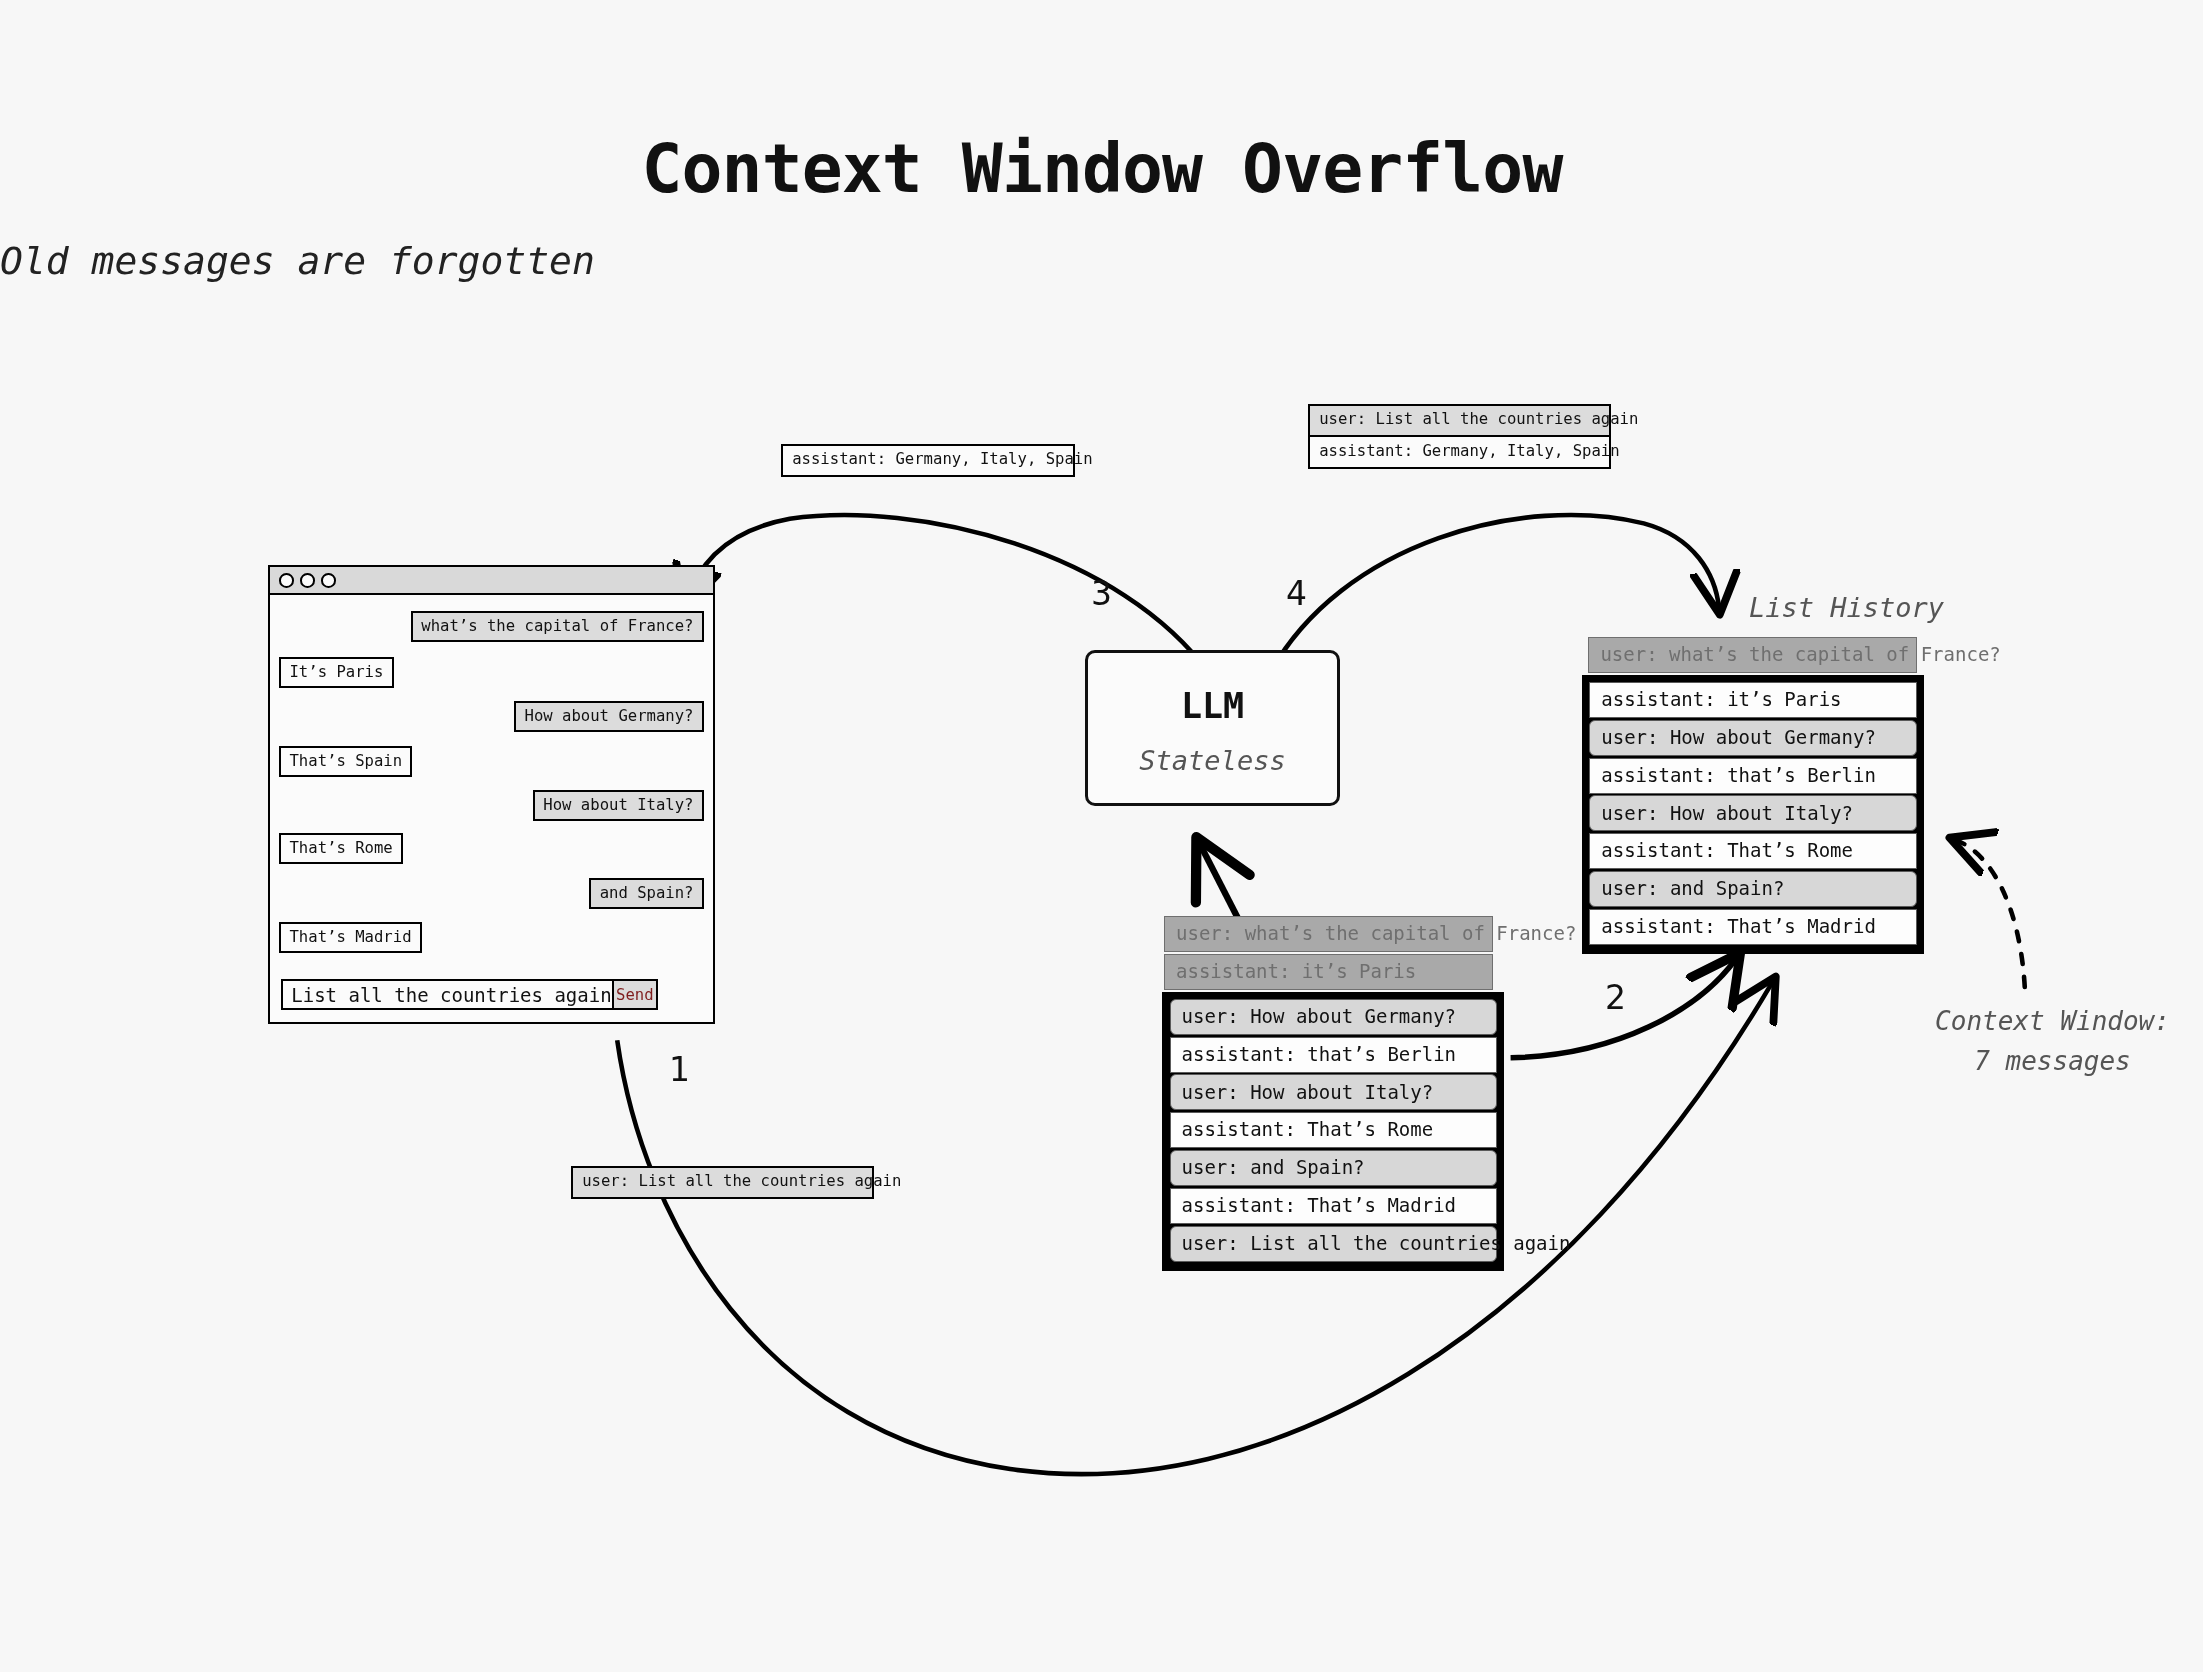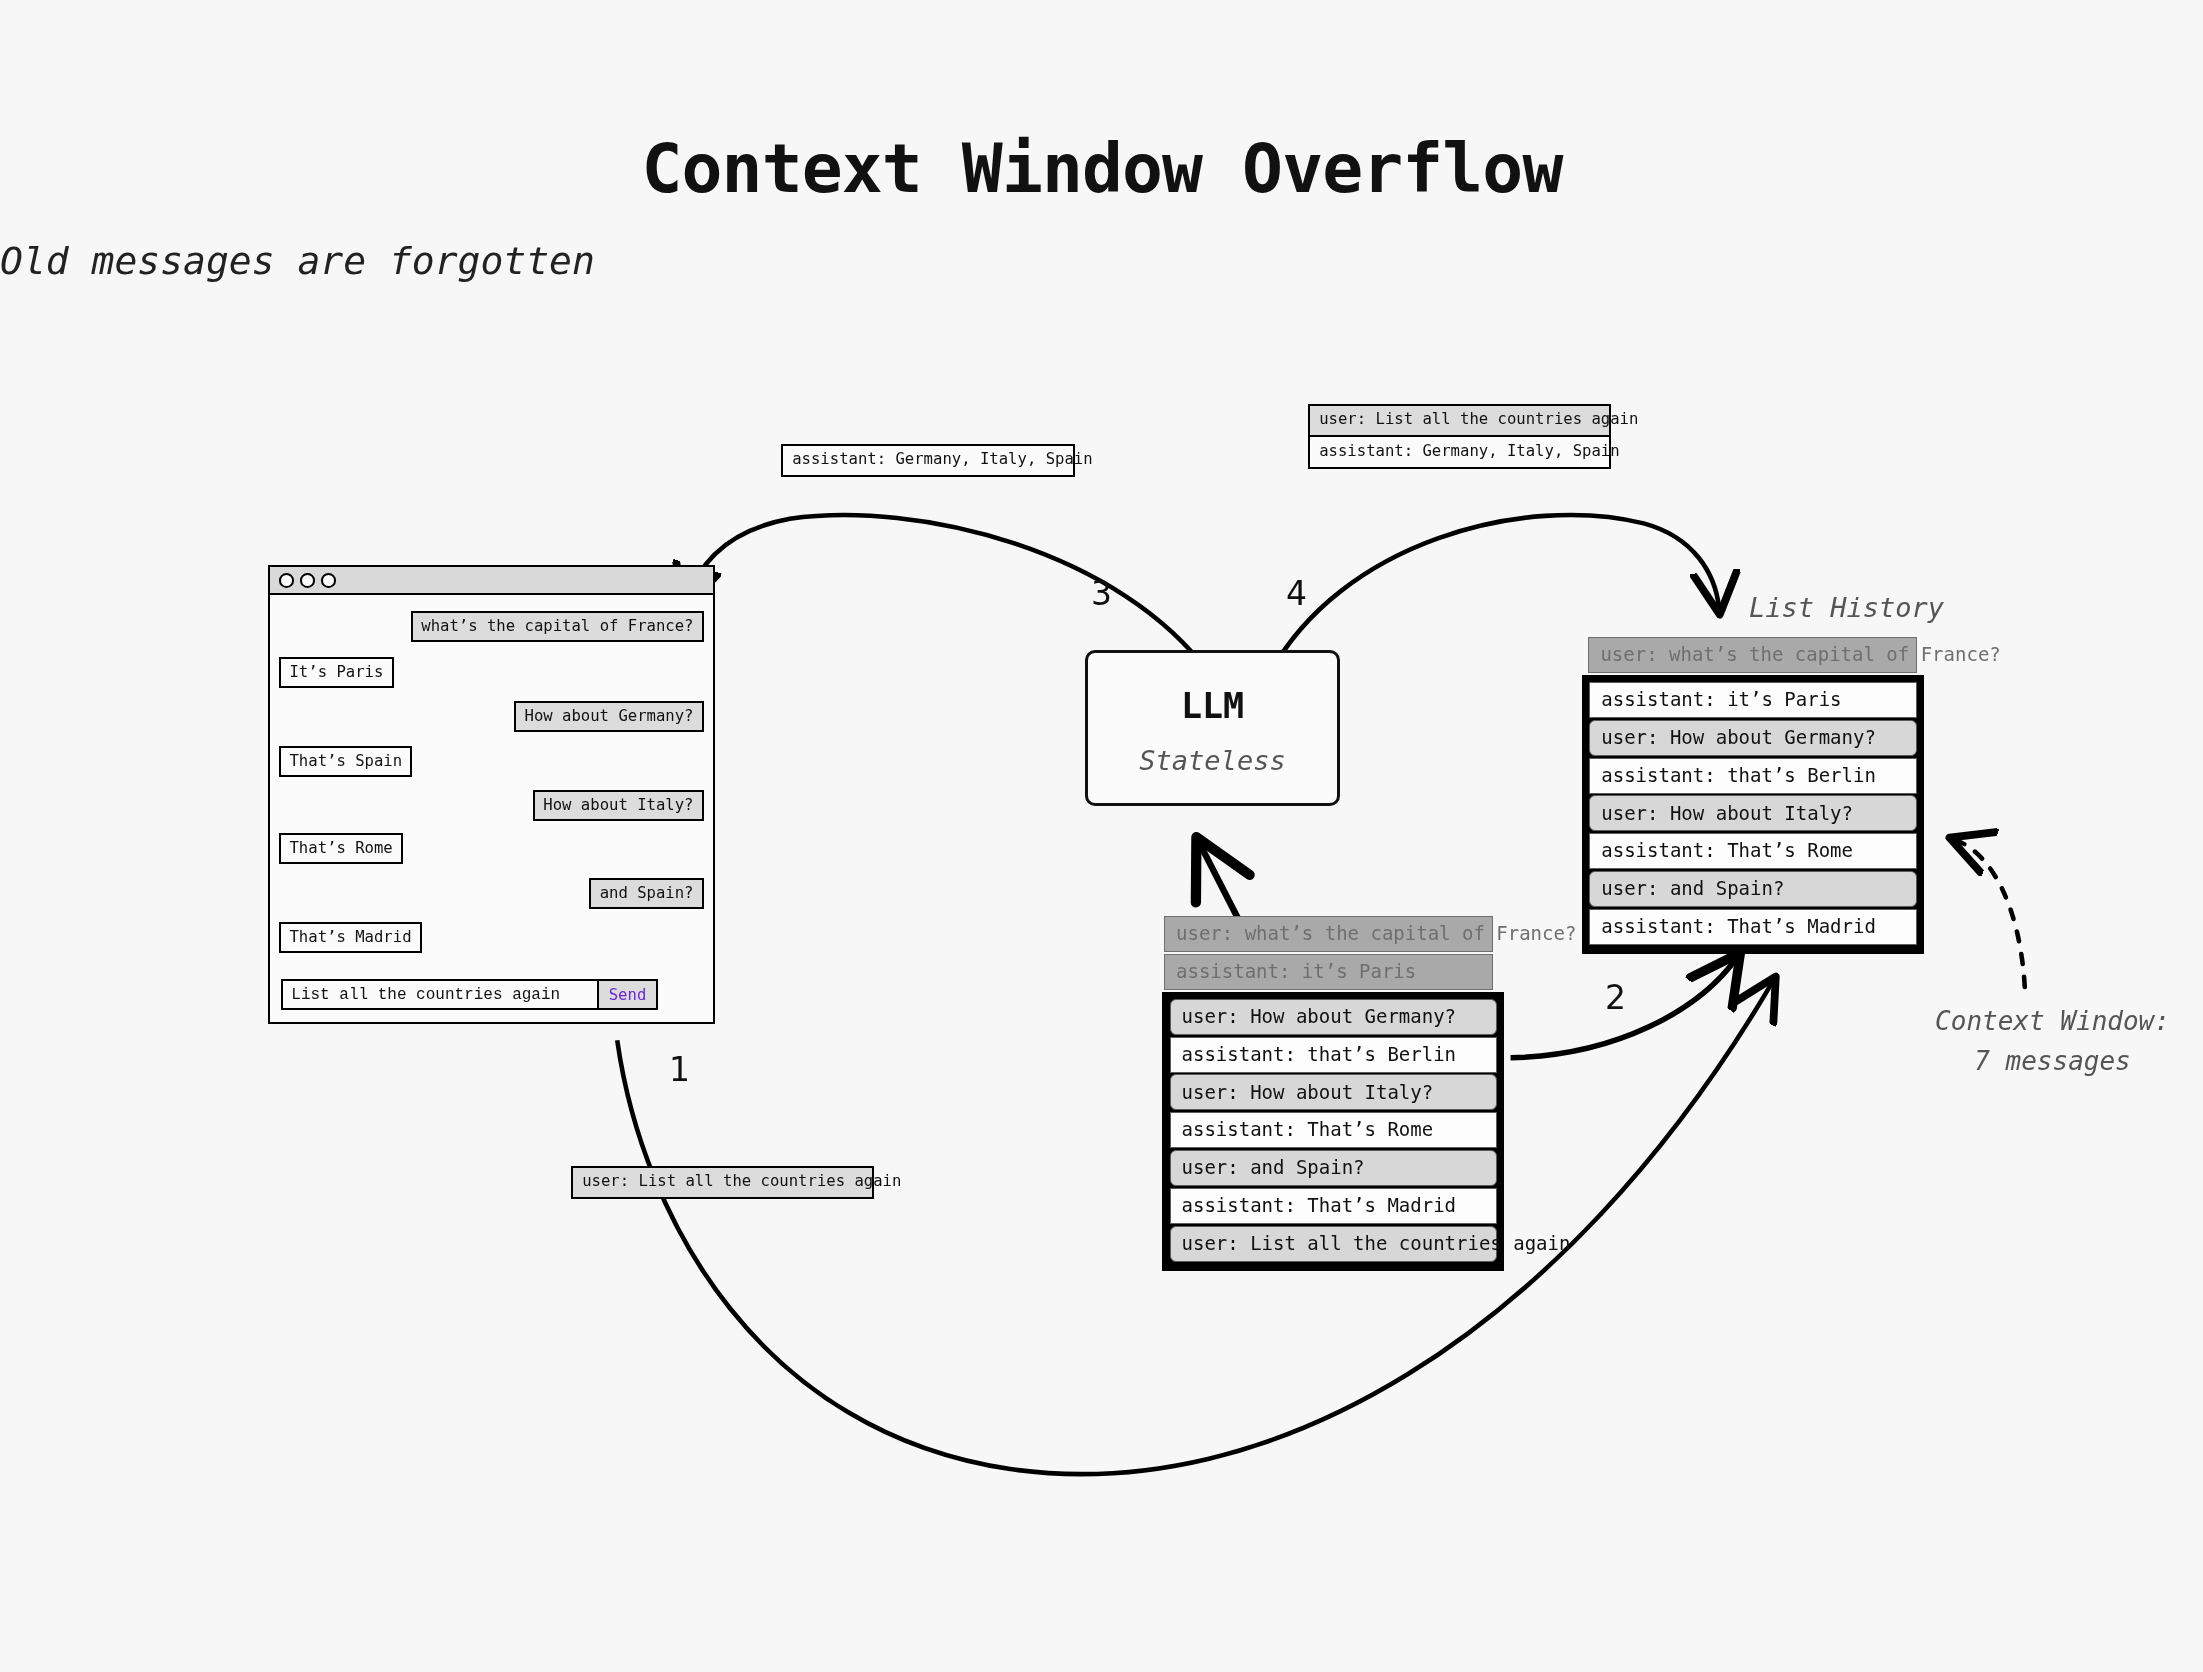--- a/index.html
+++ b/index.html
@@ -45,26 +45,26 @@
   }
   .bubble.user{background:#dcdcdc;}
   .bubble.asst{background:#fbfbfb;}
 
   #composer{
     position:absolute;left:11px;bottom:12px;height:31px;
     width:377px;display:flex;box-sizing:border-box;
   }
   #composer .field{
     flex:1;border:2.3px solid #000;background:#fbfbfb;
-    font-size:16px;color:#111;display:flex;align-items:center;
-    padding-left:8.3px;box-sizing:border-box;white-space:nowrap;font-family:Liberation Mono, monospace;
+    font-size:19px;color:#111;display:flex;align-items:center;
+    padding-left:8.3px;box-sizing:border-box;white-space:nowrap;
   }
   #composer .sendbtn{
     width:59px;border:2.3px solid #000;border-left:0;background:#dcdcdc;
-    font-size:15.6px;color:#6d28d9;display:flex;align-items:center;
+    font-size:15.6px;color:#7f1d1d;display:flex;align-items:center;
     justify-content:center;box-sizing:border-box;
   }
 
   
   #llm{
     position:absolute;left:1085px;top:650px;width:255px;height:156px;
     background:#fbfbfb;border:3.2px solid #111;border-radius:10px;
     box-sizing:border-box;
   }
   #llm .name{

